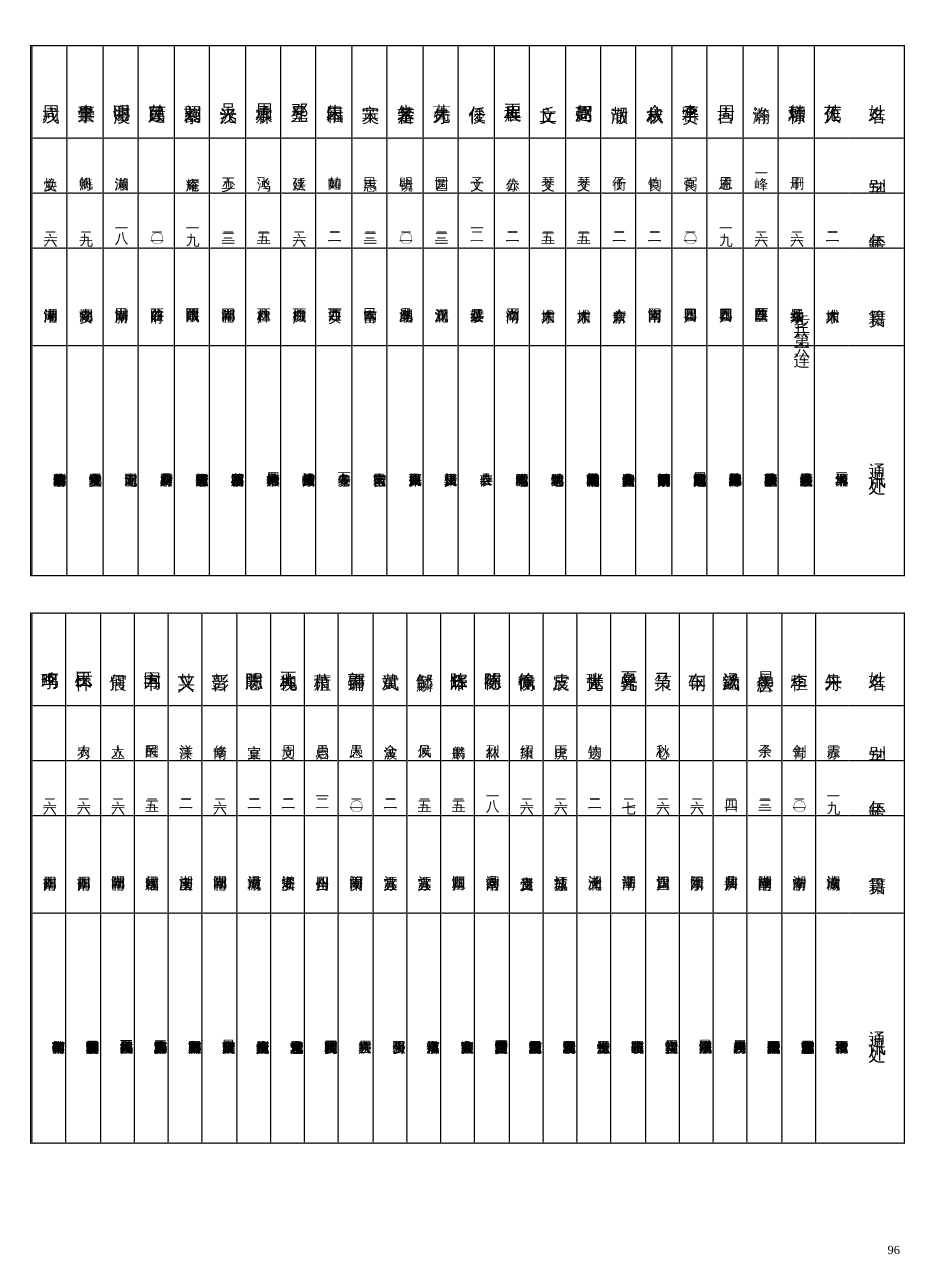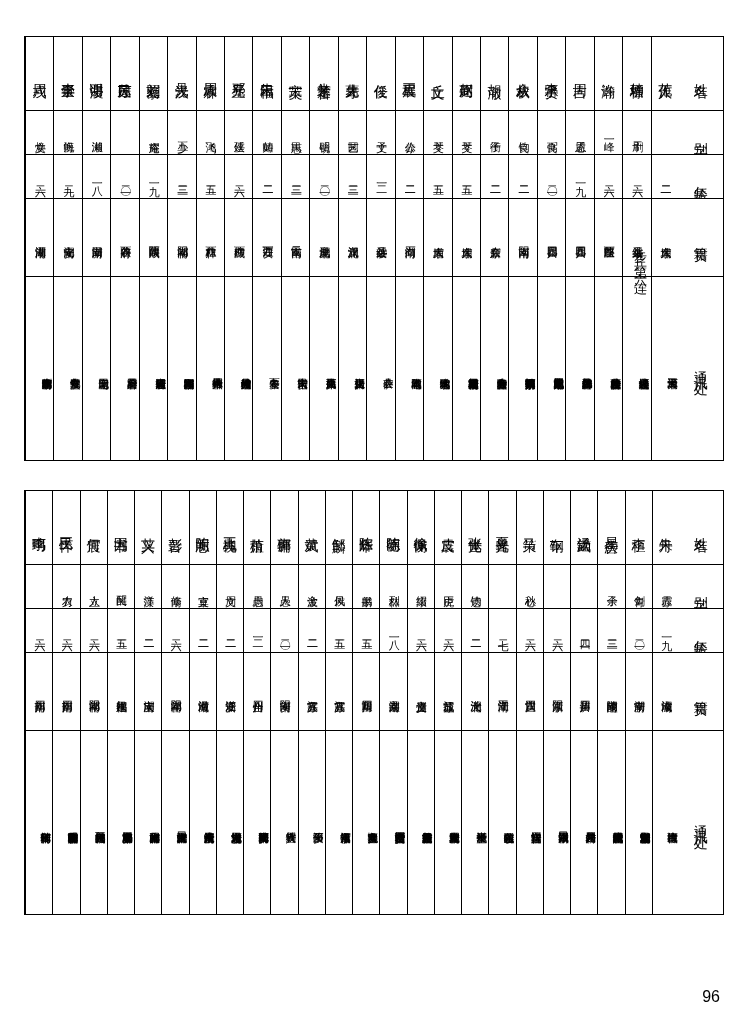--- a/index.html
+++ b/index.html
@@ -98,22 +98,22 @@
     top: 186px;
     height: 145px;
     display: flex;
     align-items: center;
     justify-content: center;
   }
   .page-number {
     position: absolute;
     right: 28px;
     bottom: 18px;
-    font-size: 16px;
-    font-family: Liberation Sans, sans-serif;
+    font-size: 10px;
+    font-family: Liberation Serif, serif;
   }
 </style>
 </head>
 <body>
 
 <div class="page">
 
   <div class="tbl" id="table-top">
       <div class="col header-col">
         <div class="cell c-name">姓名</div>

